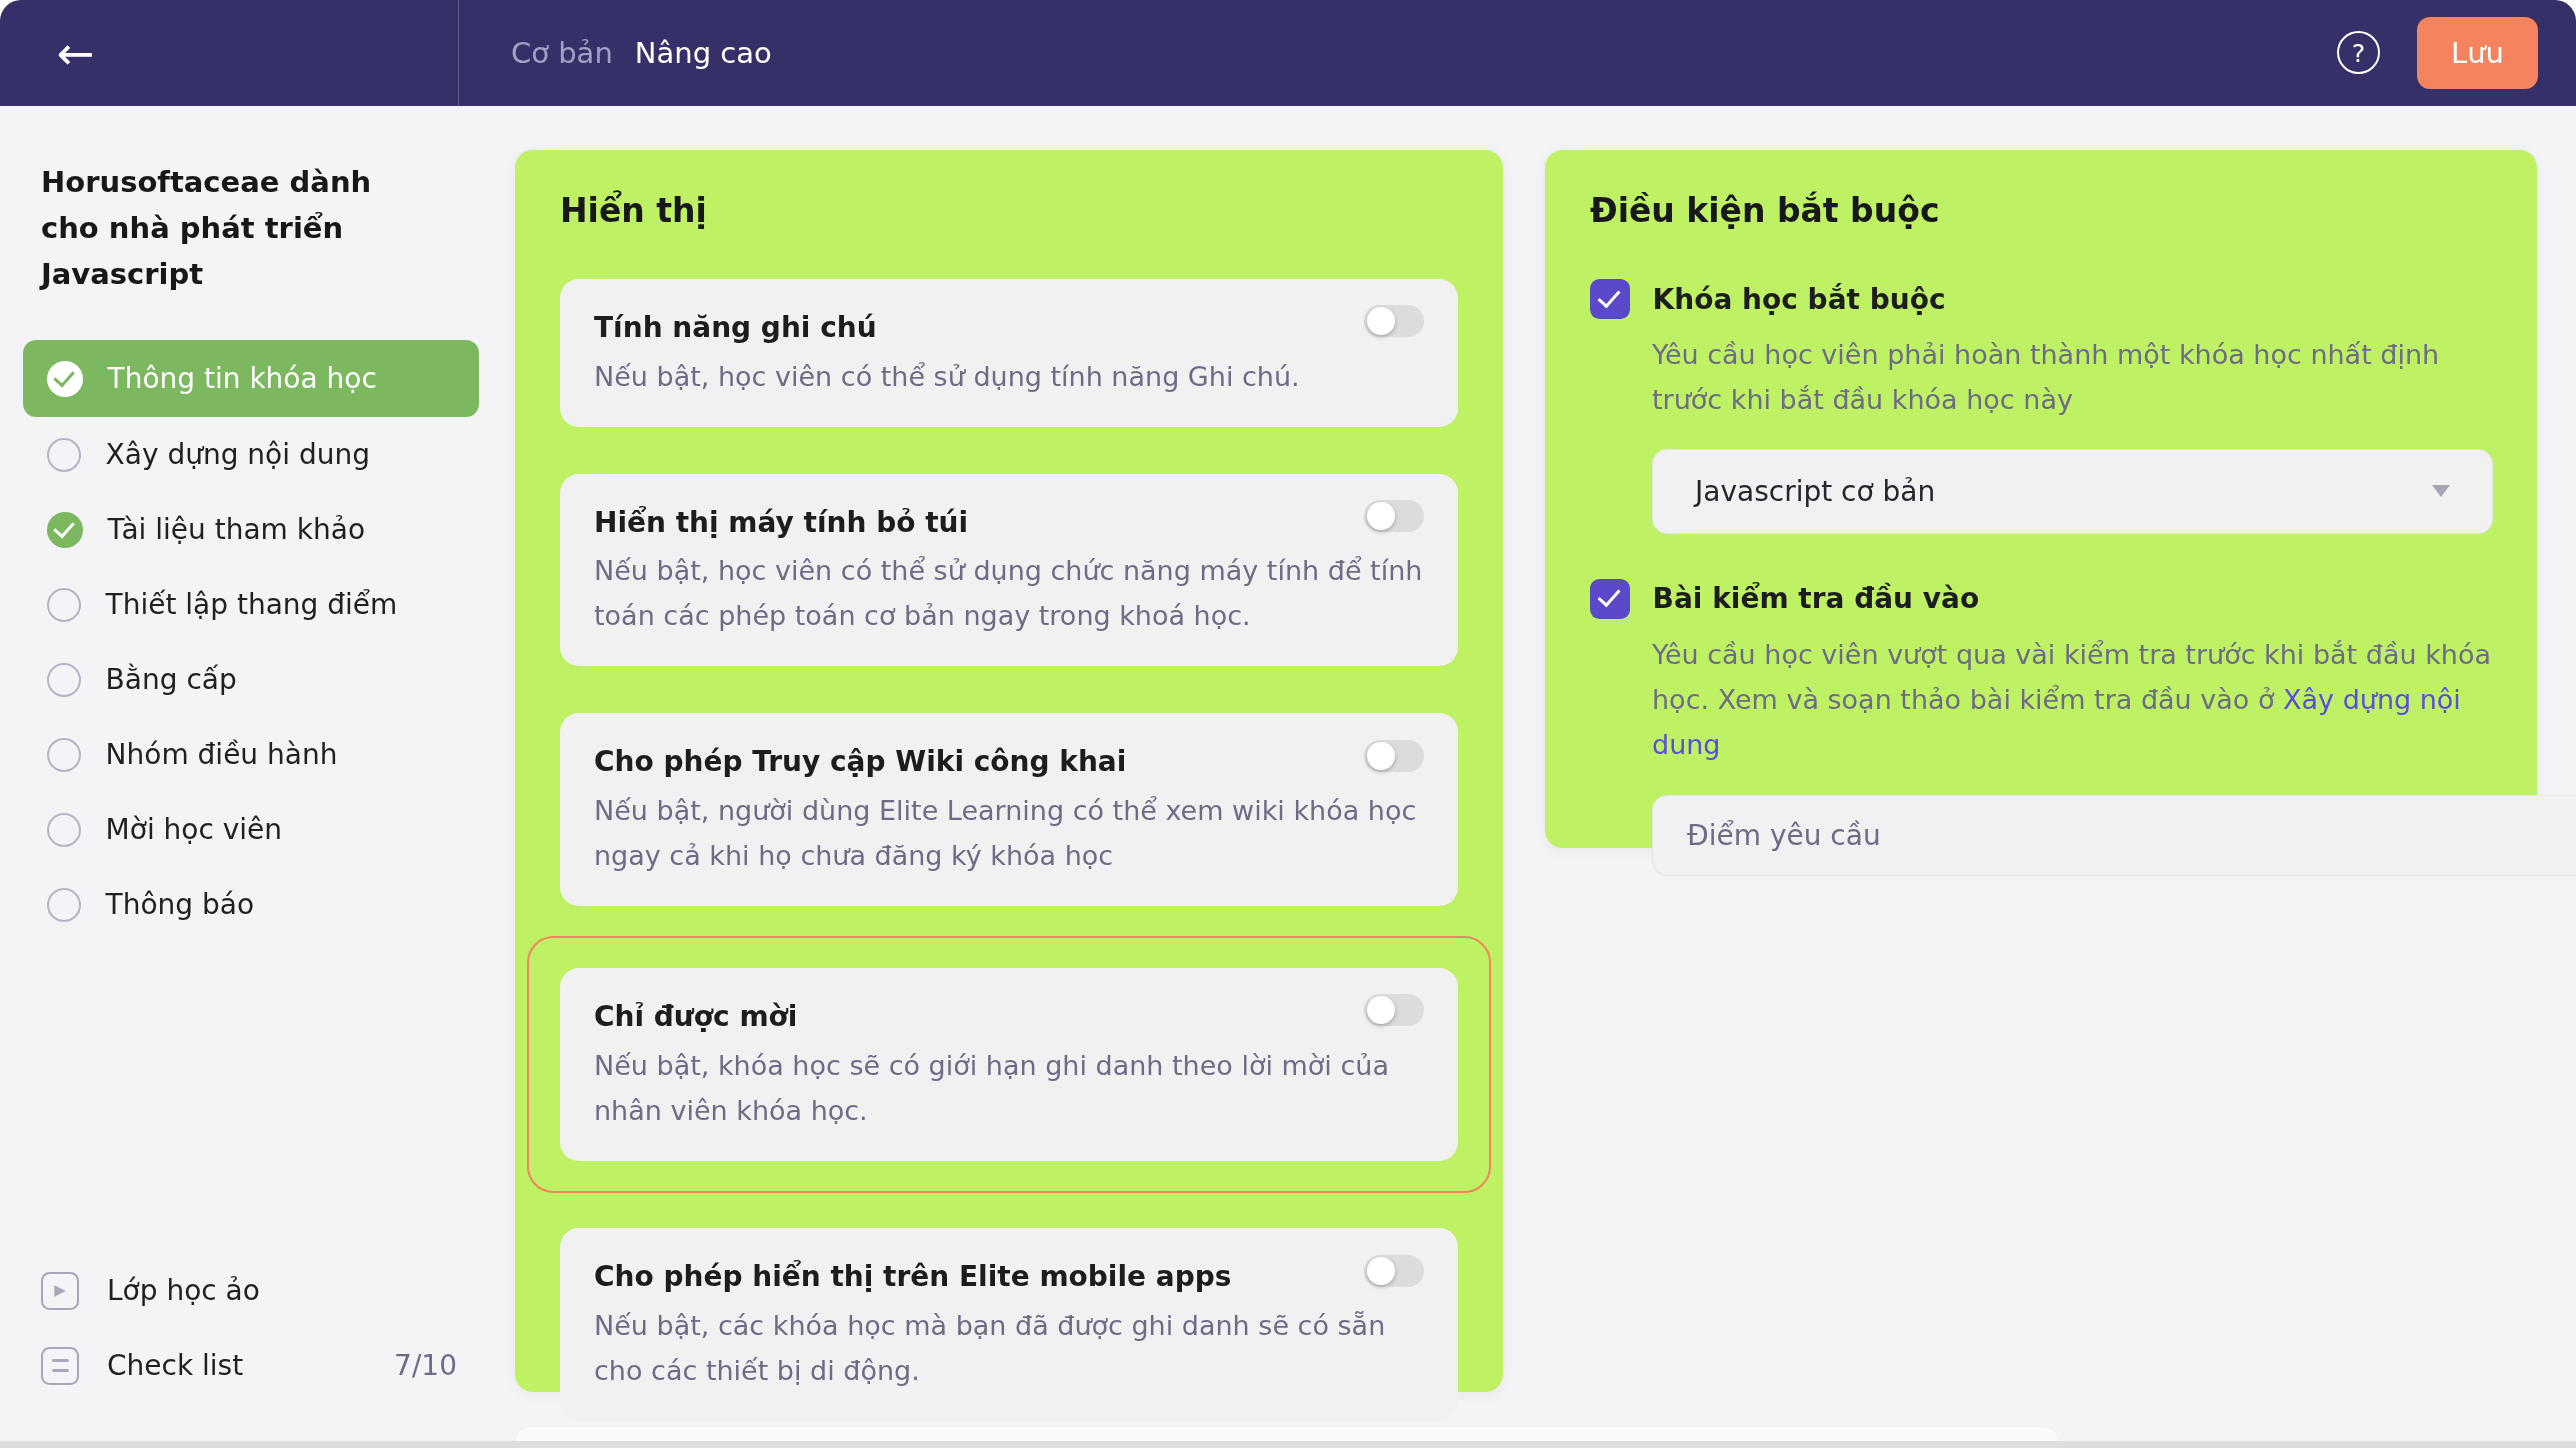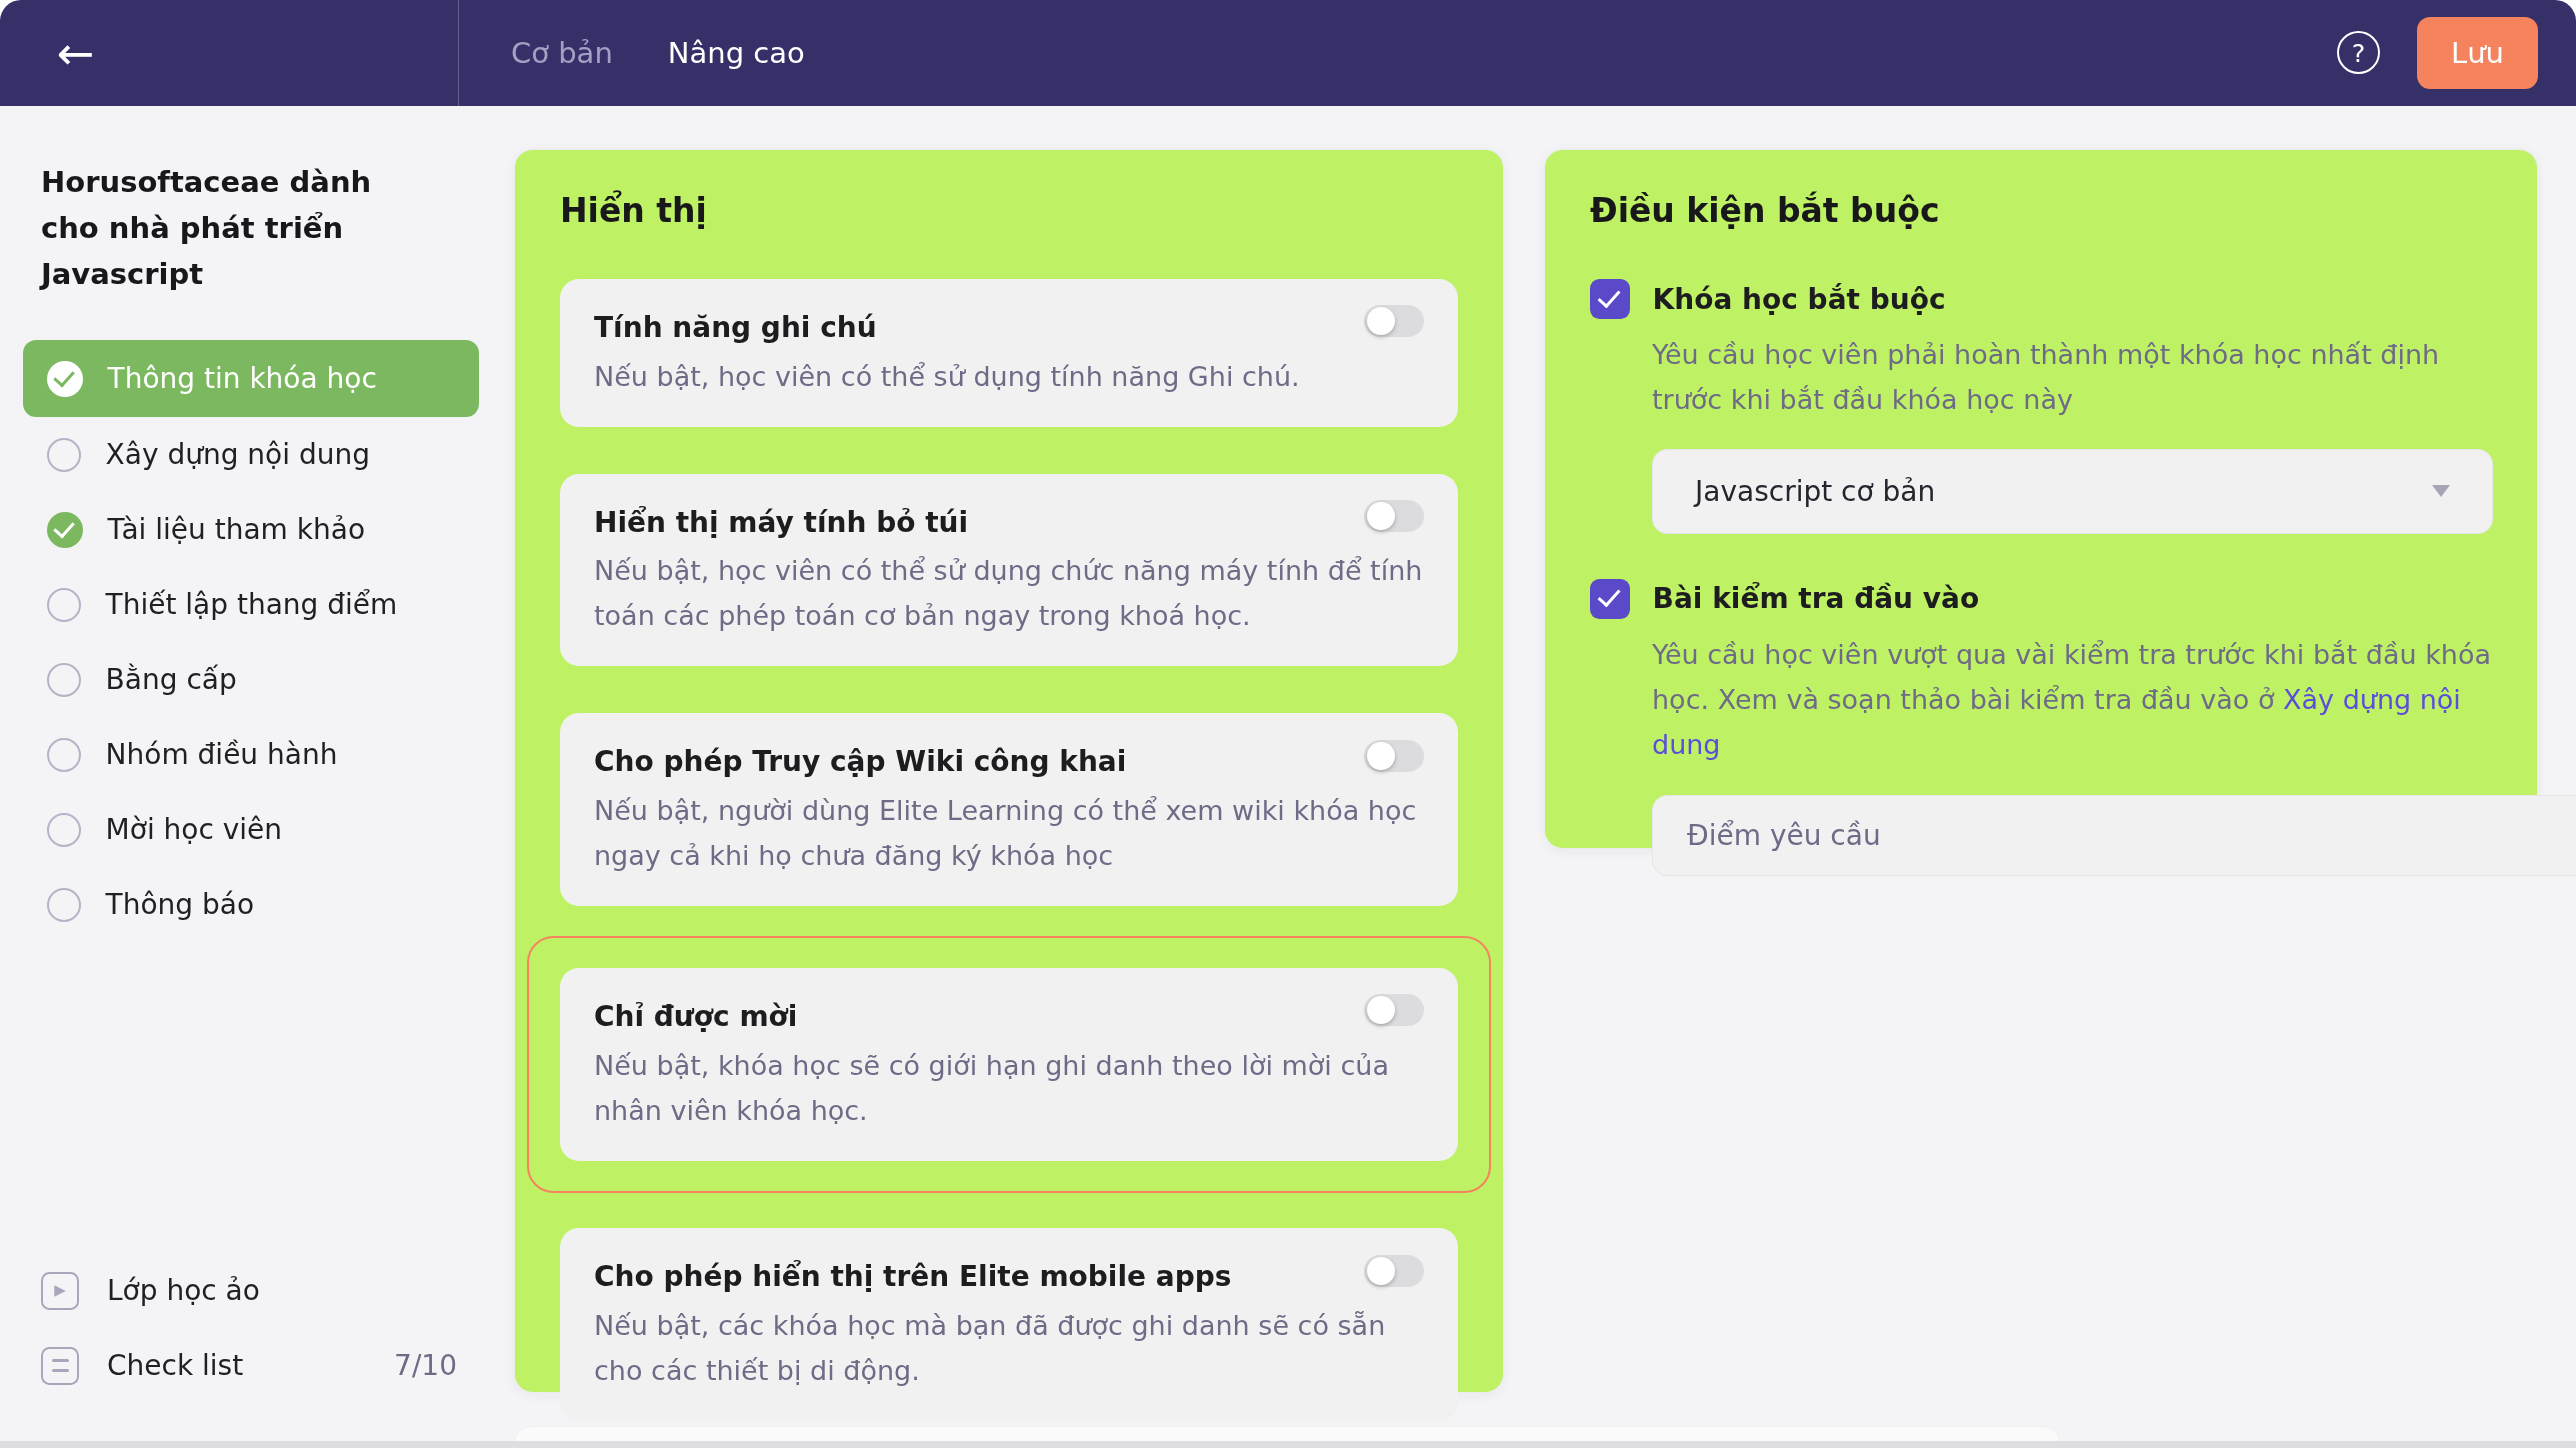--- a/index.html
+++ b/index.html
@@ -8,21 +8,21 @@
     position:relative;width:2576px;height:1448px;
     background:#F4F4F6;
     border-radius:21px 21px 0 0;overflow:hidden;
     font-family:"DejaVu Sans","Liberation Sans",sans-serif;
     color:#1C1C1E;
   }
   
   .topbar{position:absolute;top:0;left:0;right:0;height:106px;background:#353168;}
   .back-btn{position:absolute;left:38px;top:0;height:106px;width:75px;display:flex;align-items:center;justify-content:center;color:#fff;font-size:45px;cursor:pointer;}
   .topbar-divider{position:absolute;left:458px;top:0;bottom:0;width:0.9px;background:rgba(255,255,255,0.22);}
-  .tabs{position:absolute;left:511px;top:0;height:106px;display:flex;align-items:center;gap:55px;}
+  .tabs{position:absolute;left:511px;top:0;height:106px;display:flex;align-items:center;gap:22px;}
   .tab{font-size:29px;color:#A2A0C3;cursor:pointer;}
   .tab.active{color:#ffffff;font-weight:400;}
   .help-btn{position:absolute;right:196px;top:31px;width:43px;height:43px;border:2.8px solid #fff;border-radius:50%;display:flex;align-items:center;justify-content:center;color:#fff;font-size:25.5px;font-weight:500;cursor:pointer;}
   .save-btn{position:absolute;right:38px;top:17px;height:72px;min-width:113px;padding:0 34px;border:none;border-radius:13.2px;background:#F5845E;color:#fff;font-size:29px;font-family:inherit;display:flex;align-items:center;justify-content:center;cursor:pointer;}
   
   .sidebar{position:absolute;top:106px;left:0;width:502px;bottom:0;background:#F4F4F6;}
   .course-title{margin:53px 0 0 41px;width:377px;font-size:29px;font-weight:700;line-height:46px;color:#18181B;}
   .menu{margin-top:43px;padding:0 22.6px;}
   .menu-item{height:75px;display:flex;align-items:center;gap:24.5px;padding:0 24.5px;border-radius:13.2px;font-size:28px;color:#1F1F24;cursor:pointer;}
   .menu-item.active{background:#7CB860;color:#ffffff;height:77px;}

